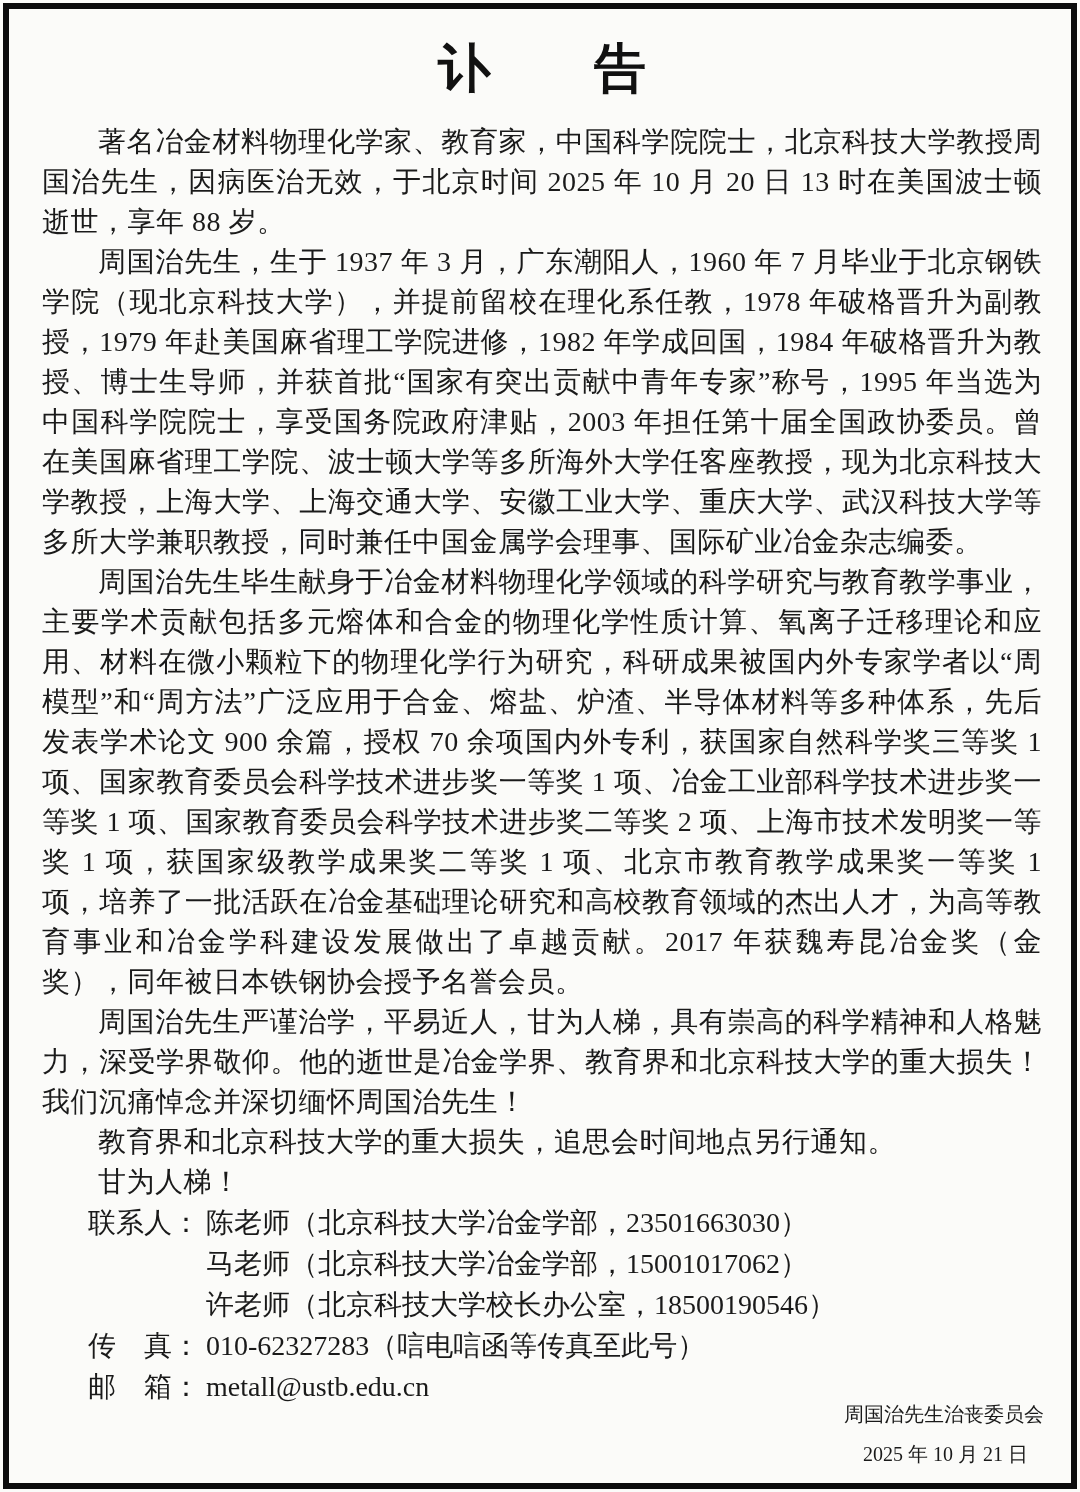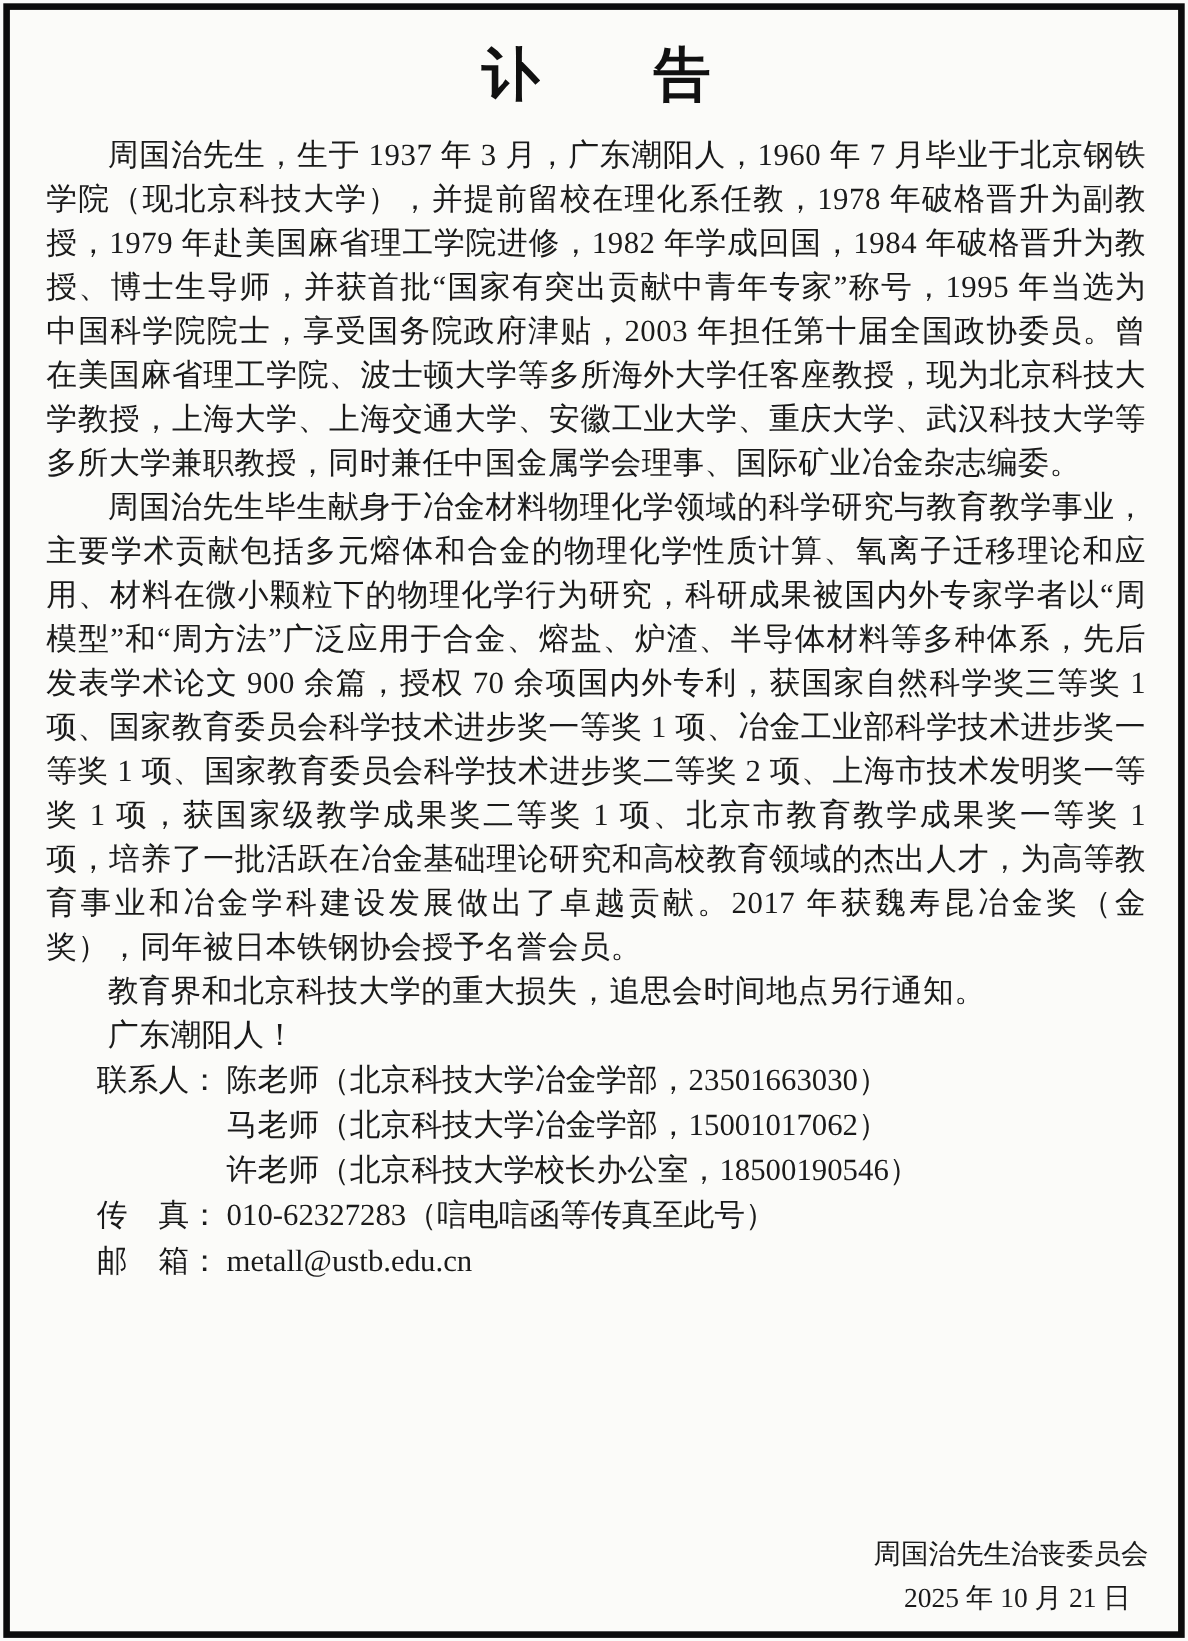--- a/index.html
+++ b/index.html
@@ -66,44 +66,46 @@
     white-space: pre;
   }
 
   .c-text { white-space: pre; }
 
   .signature {
     position: absolute;
     right: 36px;
     bottom: 18px;
     text-align: right;
-    font-size: 25px;
+    font-size: 20px;
     line-height: 40px;
   }
 
   .sig-date { padding-right: 16px; }
 </style>
 </head>
 <body>
 
 <div class="page">
   <div class="frame"></div>
 
   <div class="content">
     <h1 class="title">讣　　告</h1>
 
+    <p class="body-p">著名冶金材料物理化学家、教育家，中国科学院院士，北京科技大学教授周国治先生，因病医治无效，于北京时间 2025 年 10 月 20 日 13 时在美国波士顿逝世，享年 88 岁。</p>
 
     <p class="body-p">周国治先生，生于 1937 年 3 月，广东潮阳人，1960 年 7 月毕业于北京钢铁学院（现北京科技大学），并提前留校在理化系任教，1978 年破格晋升为副教授，1979 年赴美国麻省理工学院进修，1982 年学成回国，1984 年破格晋升为教授、博士生导师，并获首批“国家有突出贡献中青年专家”称号，1995 年当选为中国科学院院士，享受国务院政府津贴，2003 年担任第十届全国政协委员。曾在美国麻省理工学院、波士顿大学等多所海外大学任客座教授，现为北京科技大学教授，上海大学、上海交通大学、安徽工业大学、重庆大学、武汉科技大学等多所大学兼职教授，同时兼任中国金属学会理事、国际矿业冶金杂志编委。</p>
 
     <p class="body-p">周国治先生毕生献身于冶金材料物理化学领域的科学研究与教育教学事业，主要学术贡献包括多元熔体和合金的物理化学性质计算、氧离子迁移理论和应用、材料在微小颗粒下的物理化学行为研究，科研成果被国内外专家学者以“周模型”和“周方法”广泛应用于合金、熔盐、炉渣、半导体材料等多种体系，先后发表学术论文 900 余篇，授权 70 余项国内外专利，获国家自然科学奖三等奖 1 项、国家教育委员会科学技术进步奖一等奖 1 项、冶金工业部科学技术进步奖一等奖 1 项、国家教育委员会科学技术进步奖二等奖 2 项、上海市技术发明奖一等奖 1 项，获国家级教学成果奖二等奖 1 项、北京市教育教学成果奖一等奖 1 项，培养了一批活跃在冶金基础理论研究和高校教育领域的杰出人才，为高等教育事业和冶金学科建设发展做出了卓越贡献。2017 年获魏寿昆冶金奖（金奖），同年被日本铁钢协会授予名誉会员。</p>
 
+    <p class="body-p">周国治先生严谨治学，平易近人，甘为人梯，具有崇高的科学精神和人格魅力，深受学界敬仰。他的逝世是冶金学界、教育界和北京科技大学的重大损失！我们沉痛悼念并深切缅怀周国治先生！</p>
 
     <p class="body-p">教育界和北京科技大学的重大损失，追思会时间地点另行通知。</p>
 
-    <p class="body-p">广东潮阳人！</p>
+    <p class="body-p">甘为人梯！</p>
 
     <div class="contacts">
       <div class="c-row">
         <span class="c-label">联系人：</span>
         <span class="c-text">陈老师（北京科技大学冶金学部，23501663030）</span>
       </div>
       <div class="c-row">
         <span class="c-label"></span>
         <span class="c-text">马老师（北京科技大学冶金学部，15001017062）</span>
       </div>

